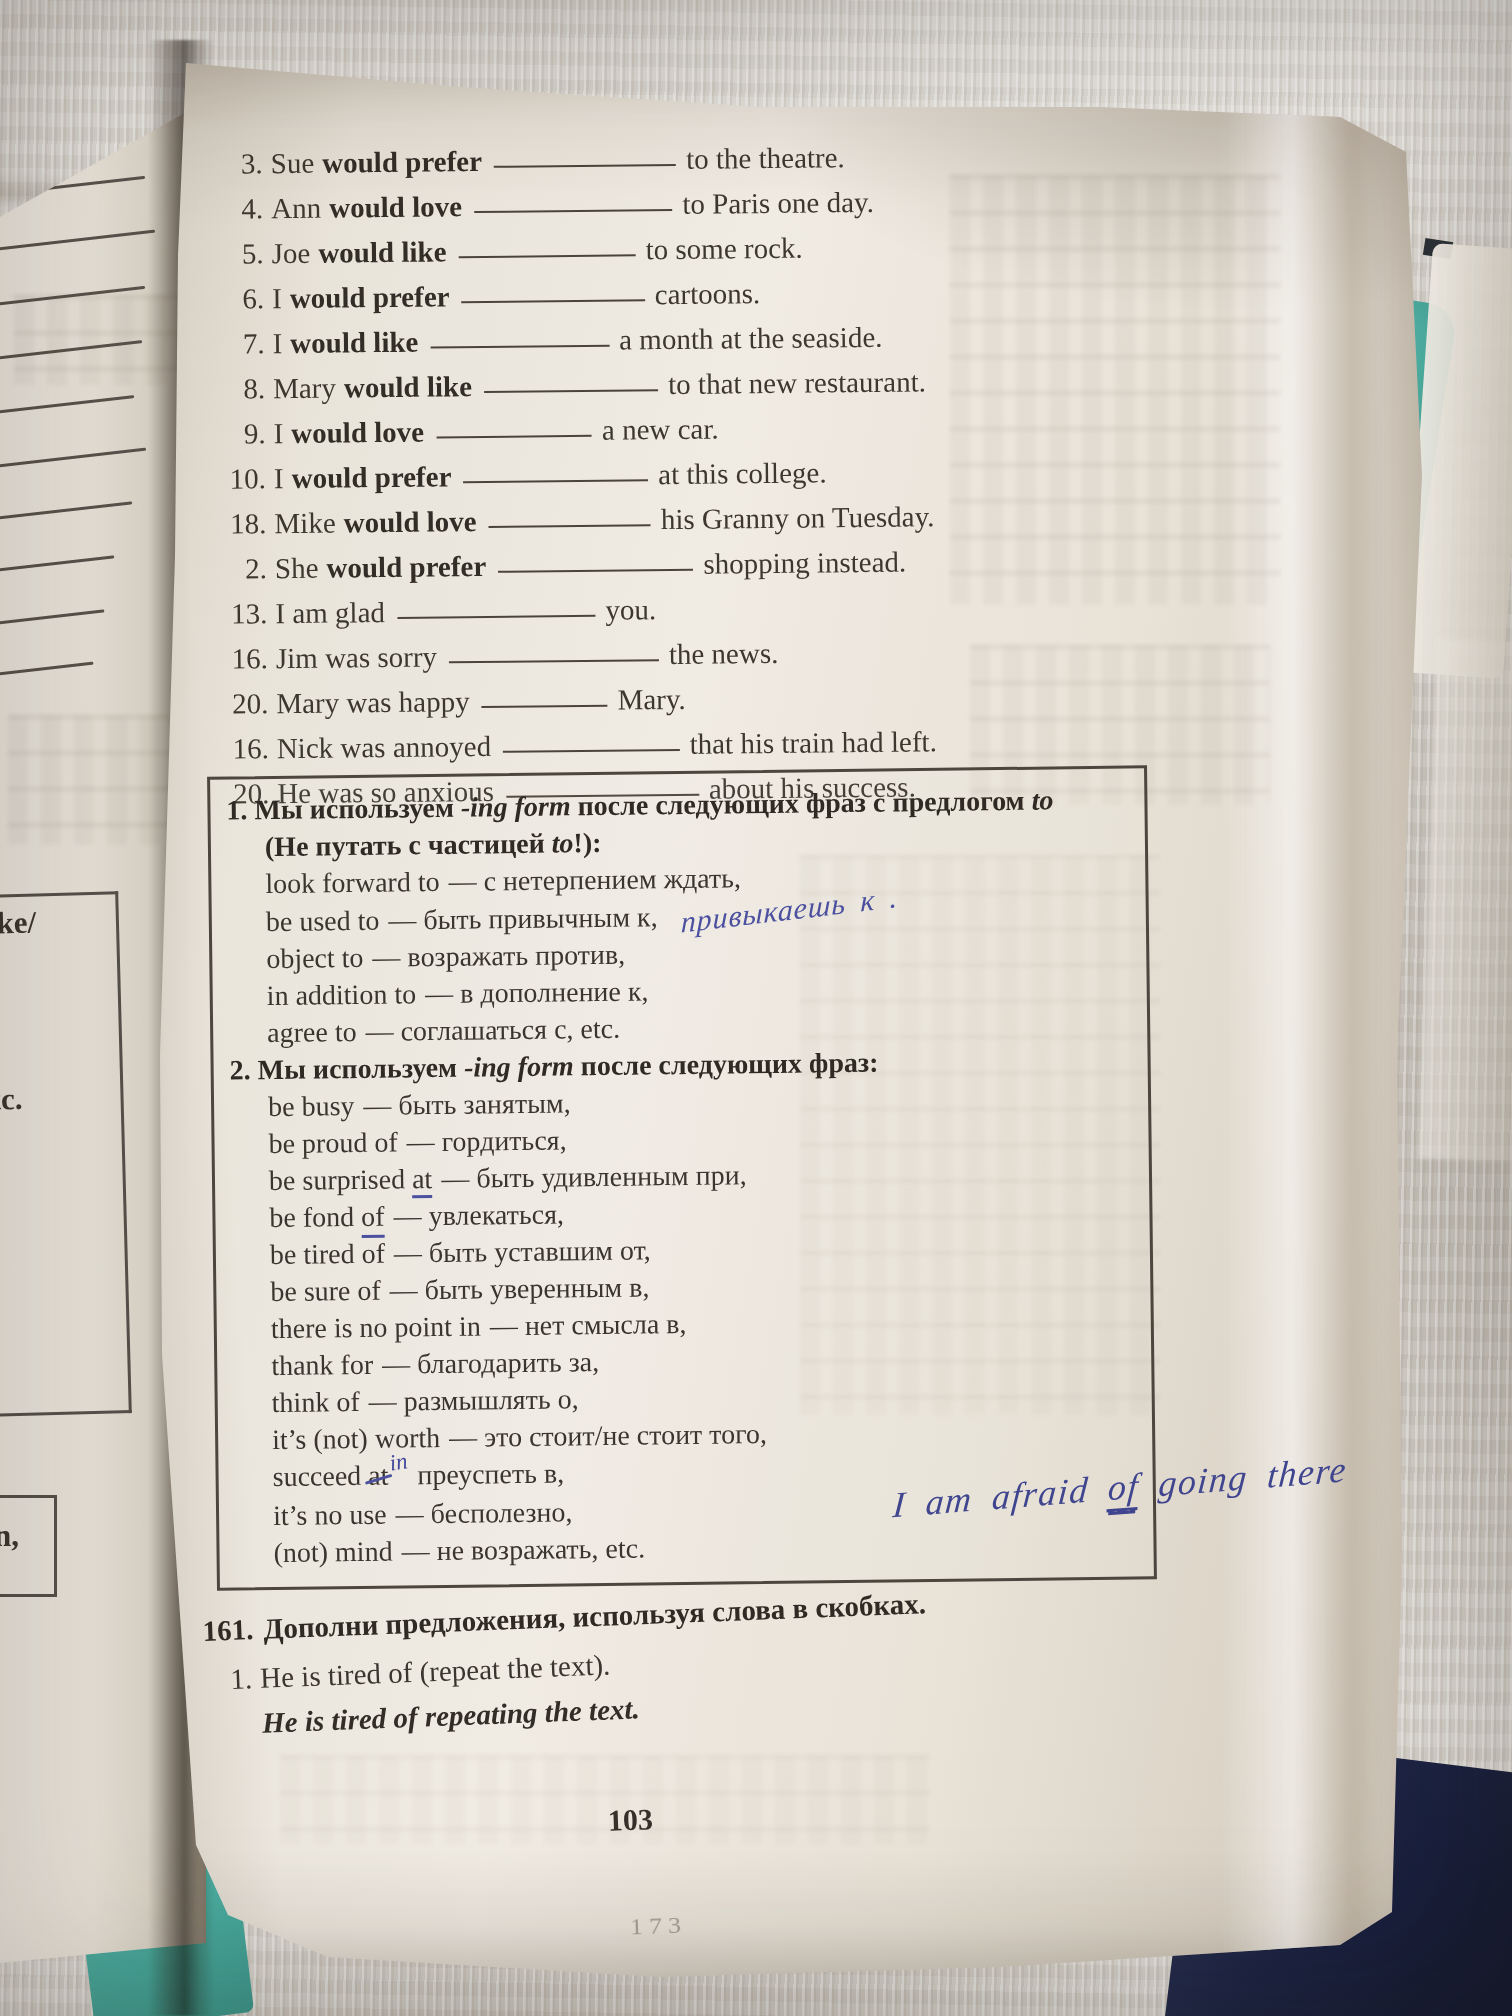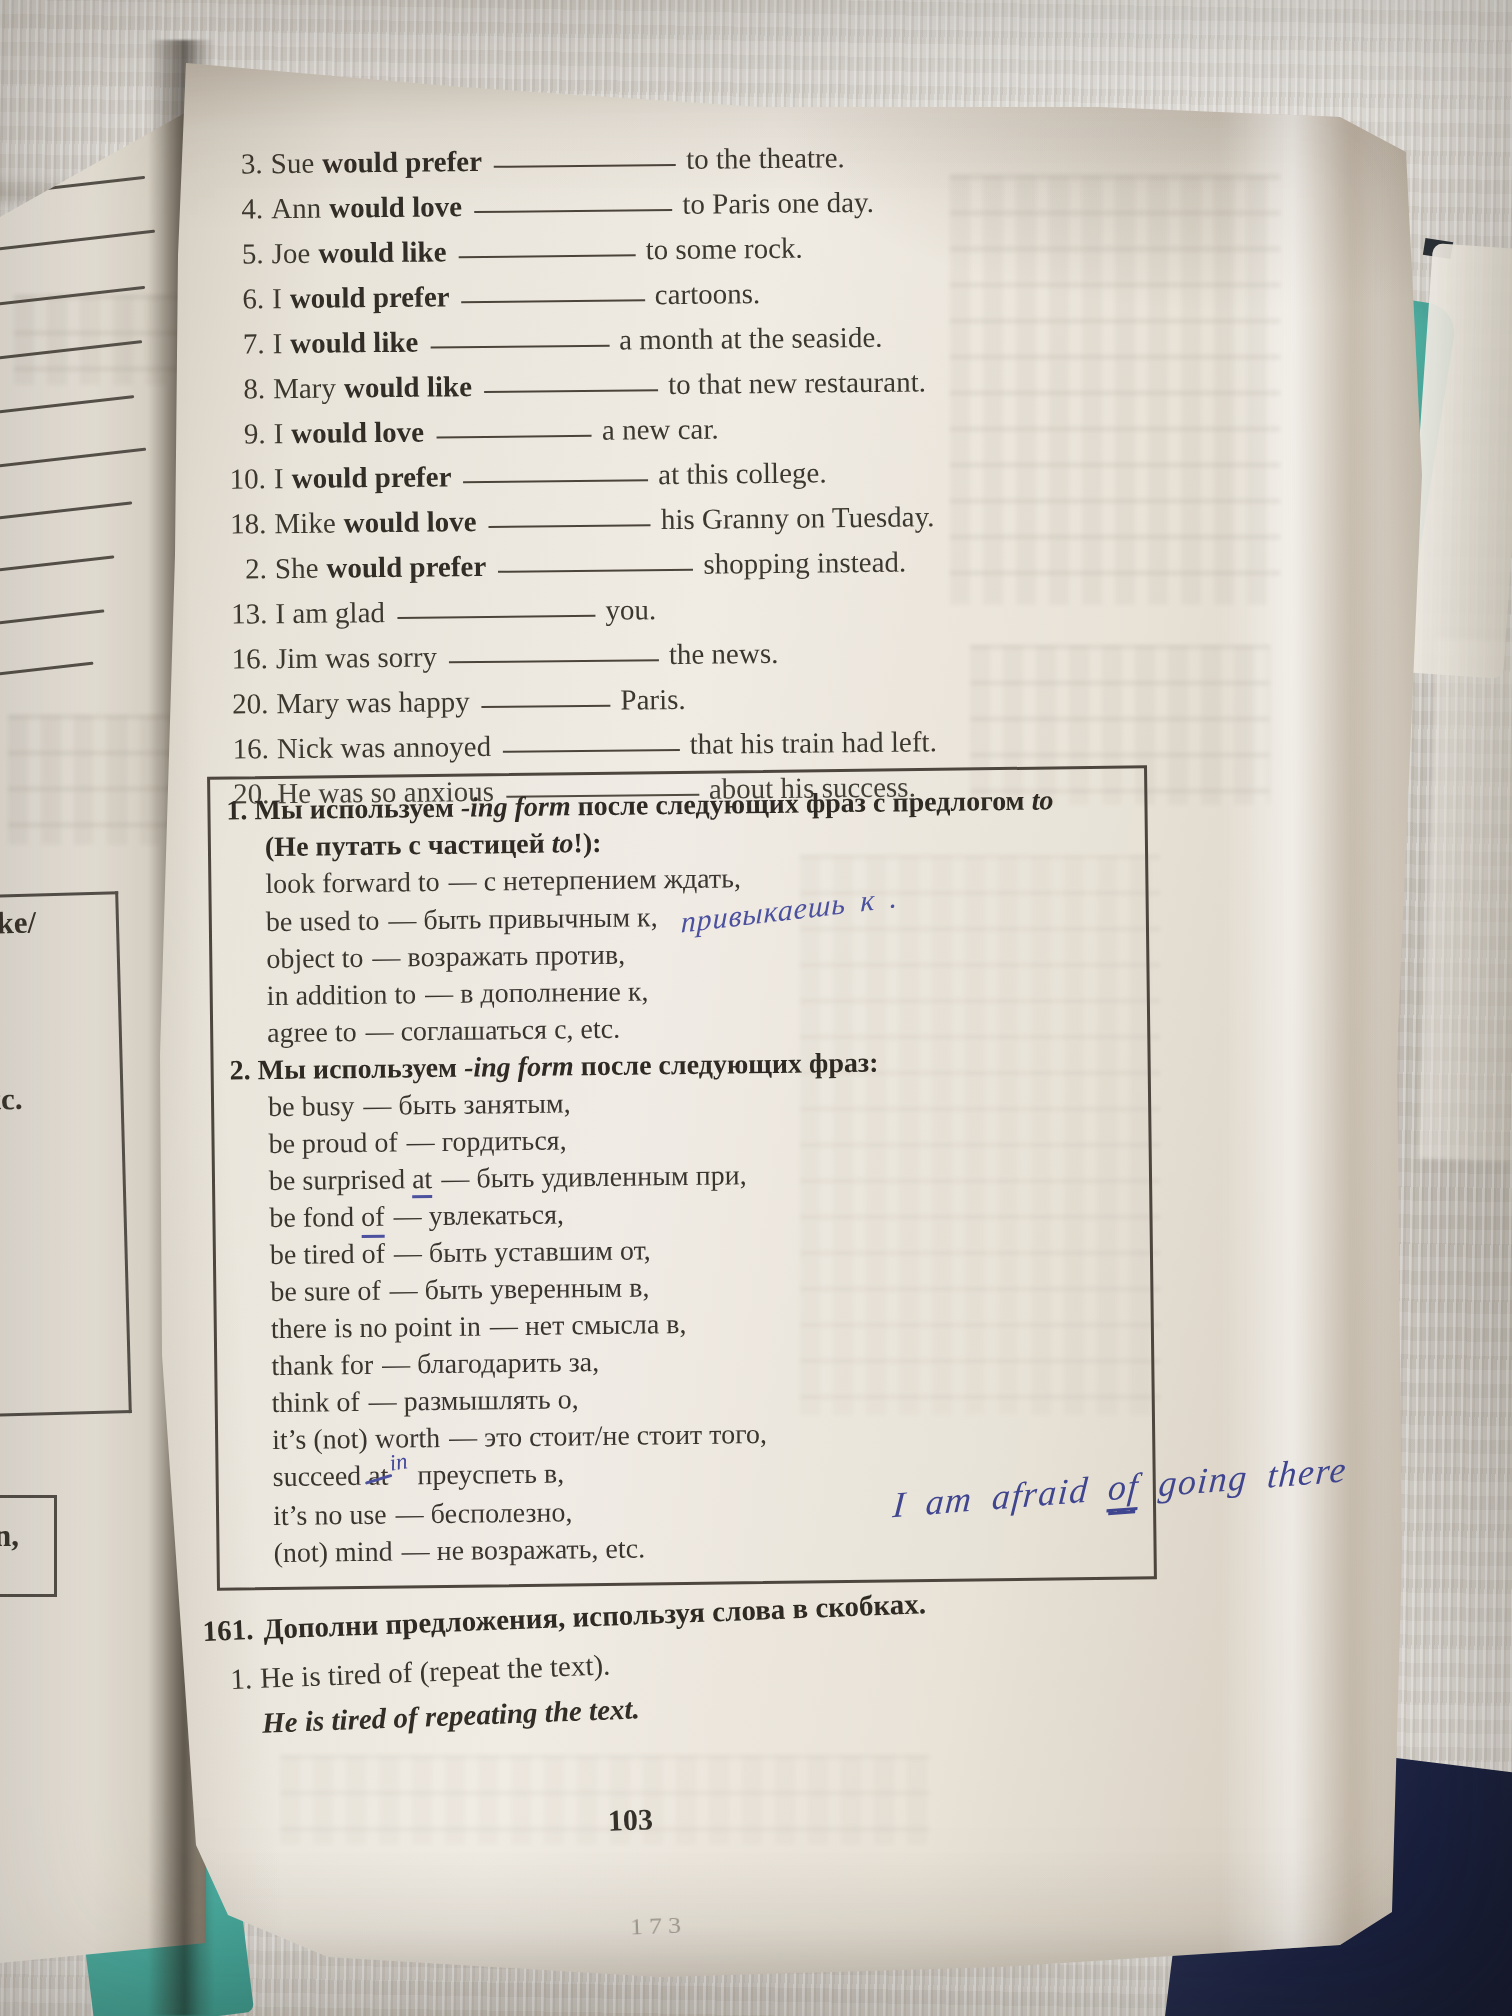--- a/index.html
+++ b/index.html
@@ -263,21 +263,21 @@
           <span class="num">16.</span>
           <span class="txt"><span>Jim was sorry</span></span>
           <span class="blank"></span>
           <span class="end">the news.</span>
         </div>
 
         <div class="row">
           <span class="num">20.</span>
           <span class="txt"><span>Mary was happy</span></span>
           <span class="blank"></span>
-          <span class="end">Paris.</span>
+          <span class="end">Mary.</span>
         </div>
 
         <div class="row">
           <span class="num">16.</span>
           <span class="txt"><span>Nick was annoyed</span></span>
           <span class="blank"></span>
           <span class="end">that his train had left.</span>
         </div>
 
         <div class="row">

